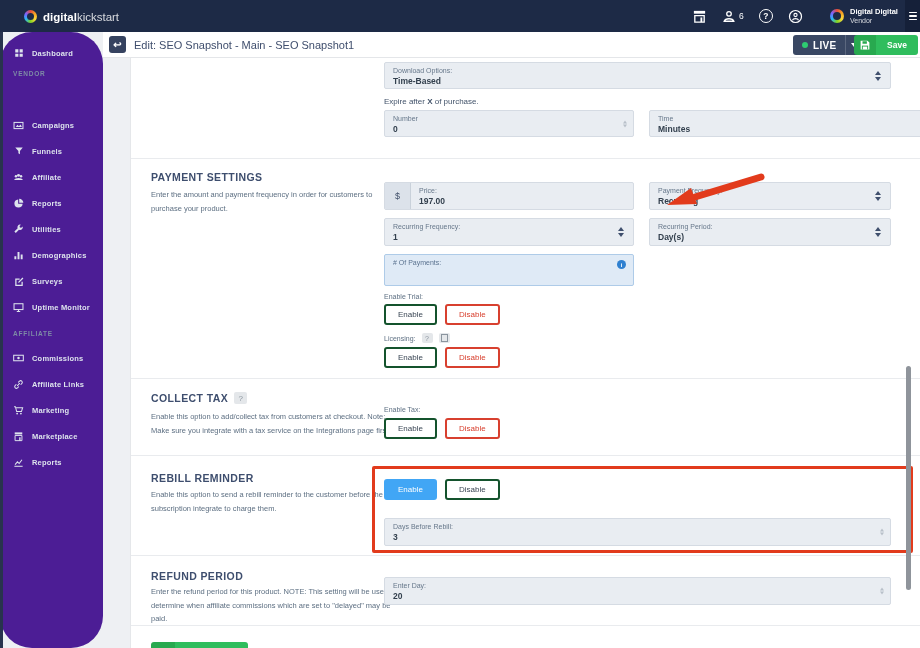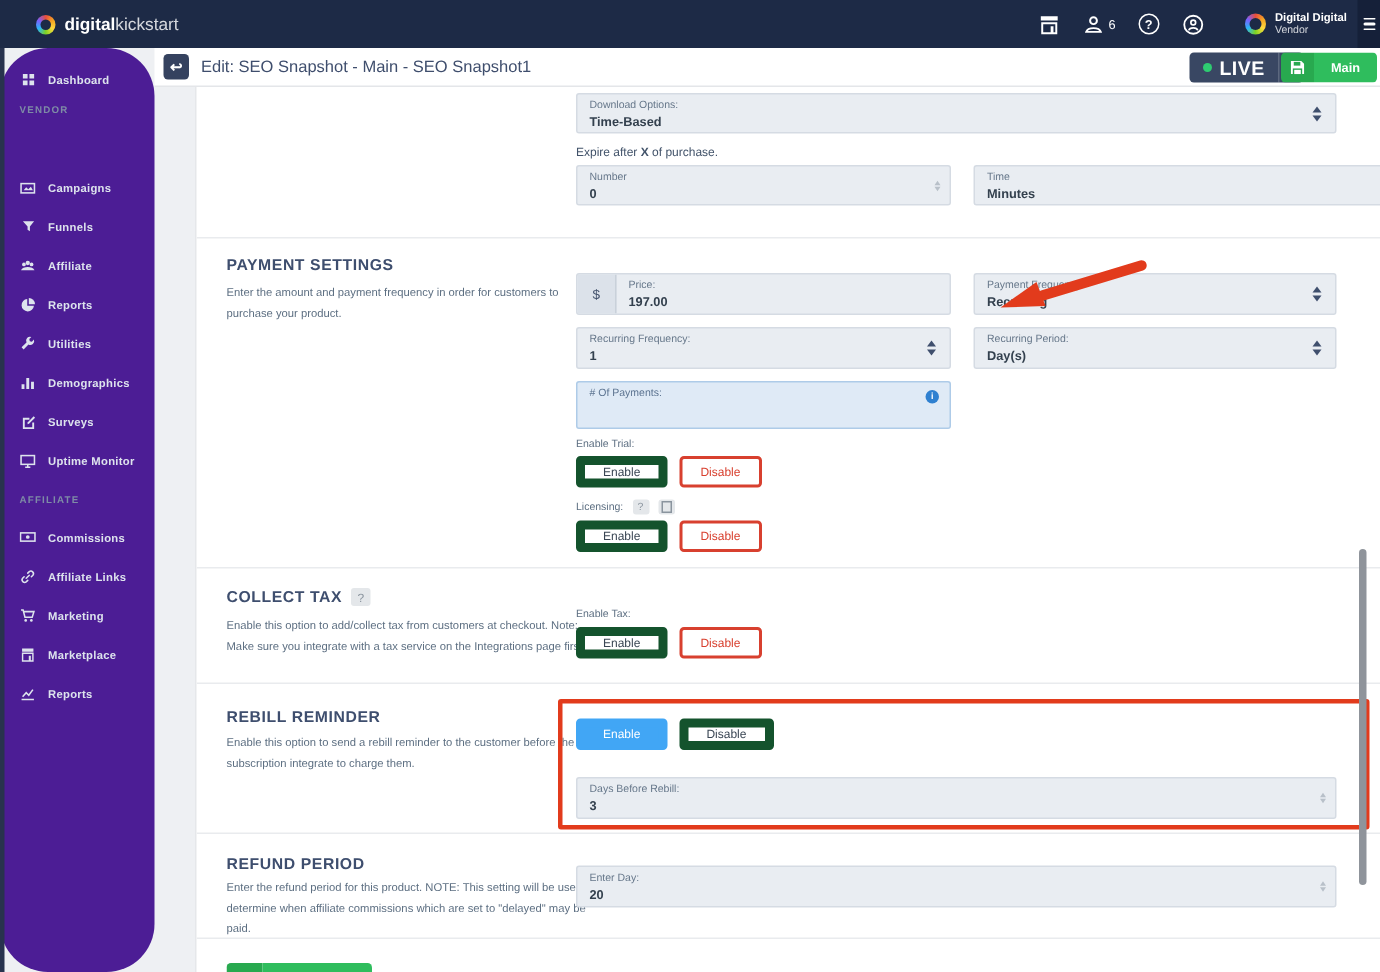--- a/index.html
+++ b/index.html
@@ -40,21 +40,21 @@
   .pagehead { position:absolute; left:103px; top:32px; width:817px; height:26px; background:#fff;
               border-bottom:1px solid #e4e6e9; z-index:10; }
   .back-btn { position:absolute; left:6px; top:4px; width:17px; height:17px; background:#35425f;
               border-radius:3px; color:#fff; font-size:10px; font-weight:bold;
               display:flex; align-items:center; justify-content:center; cursor:pointer; }
   .page-title { position:absolute; left:31px; top:7px; font-size:11px; color:#3f4e6d; }
   .live-btn { position:absolute; left:690px; top:3px; height:20px; background:#394763; border-radius:3px;
               display:flex; align-items:stretch; cursor:pointer; }
   .live-main { display:flex; align-items:center; gap:5px; padding:0 9px; }
   .live-dot { width:6px; height:6px; border-radius:50%; background:#2ecc71; }
-  .live-txt { font-size:13px; font-weight:bold; color:#fff; letter-spacing:.3px; }
+  .live-txt { font-size:10px; font-weight:bold; color:#fff; letter-spacing:.3px; }
   .live-caret { width:17px; border-left:1px solid rgba(255,255,255,.18);
                 display:flex; align-items:center; justify-content:center; }
   .live-caret i { width:0; height:0; border-left:3.5px solid transparent; border-right:3.5px solid transparent;
                   border-top:4px solid #fff; }
   .save-btn { position:absolute; left:751px; top:3px; width:64px; height:20px; border-radius:3px;
               overflow:hidden; display:flex; cursor:pointer; }
   .save-ic { width:22px; background:#28a94f; display:flex; align-items:center; justify-content:center; }
   .save-lb { flex:1; background:#2fbd5d; color:#fff; font-size:8.5px; font-weight:bold;
              display:flex; align-items:center; justify-content:center; }
 
@@ -91,21 +91,21 @@
                  align-items:center; justify-content:center; font-size:9px; color:#41506a; }
   .price-main { flex:1; padding:4px 8px 3px; }
 
   .field.info { background:#dfeaf6; border-color:#aecbe8; }
   .info-dot { position:absolute; right:7px; top:5px; width:9px; height:9px; border-radius:50%;
               background:#2f80d0; color:#fff; font-size:6px; font-weight:bold; font-style:normal;
               display:flex; align-items:center; justify-content:center; cursor:pointer; }
 
   .btn-row { position:absolute; display:flex; gap:8px; }
   .btn { display:inline-flex; align-items:center; justify-content:center; background:#fff;
-         border:6px solid #14532d; border-radius:3px; font-size:8px; color:#3a4654;
+         border:2px solid #14532d; border-radius:3px; font-size:8px; color:#3a4654;
          height:21px; padding:0 12px; cursor:pointer; }
   .btn.red { border:2px solid #d8402f; color:#d8402f; }
   .btn.blue { background:#41a6f5; border-color:#41a6f5; color:#fff; }
 
   .badge { display:inline-flex; align-items:center; justify-content:center; background:#e4e7ea;
            border-radius:2px; color:#8a949e; font-size:7px; height:10px; min-width:11px; padding:0 2px;
            cursor:pointer; }
   .badge.doc::before { content:""; width:5px; height:6px; border:1px solid #8a949e; display:block; }
   .hrow { position:absolute; display:flex; align-items:center; gap:6px; }
 
@@ -321,21 +321,21 @@
   </div>
   <div class="save-btn">
     <span class="save-ic">
       <svg width="10" height="10" viewBox="0 0 16 16">
           <path fill="#fff" d="M1 1h11l3 3v11H1z"></path>
           <rect x="4" y="2" width="7" height="4" fill="#28a94f"></rect>
           <rect x="3" y="9" width="10" height="6" fill="#28a94f"></rect>
           <rect x="4.5" y="10.5" width="7" height="4.5" fill="#fff"></rect>
         </svg>
     </span>
-    <span class="save-lb">Main</span>
+    <span class="save-lb">Save</span>
   </div>
 </div>
 
 <div class="content">
   <div class="card">
 
     <div class="sec" style="top:0; height:100px;">
       <div class="field" style="left:253px; top:4px; width:507px; height:27px;">
         <span class="flabel">Download Options:</span>
         <span class="fvalue">Time-Based</span>

